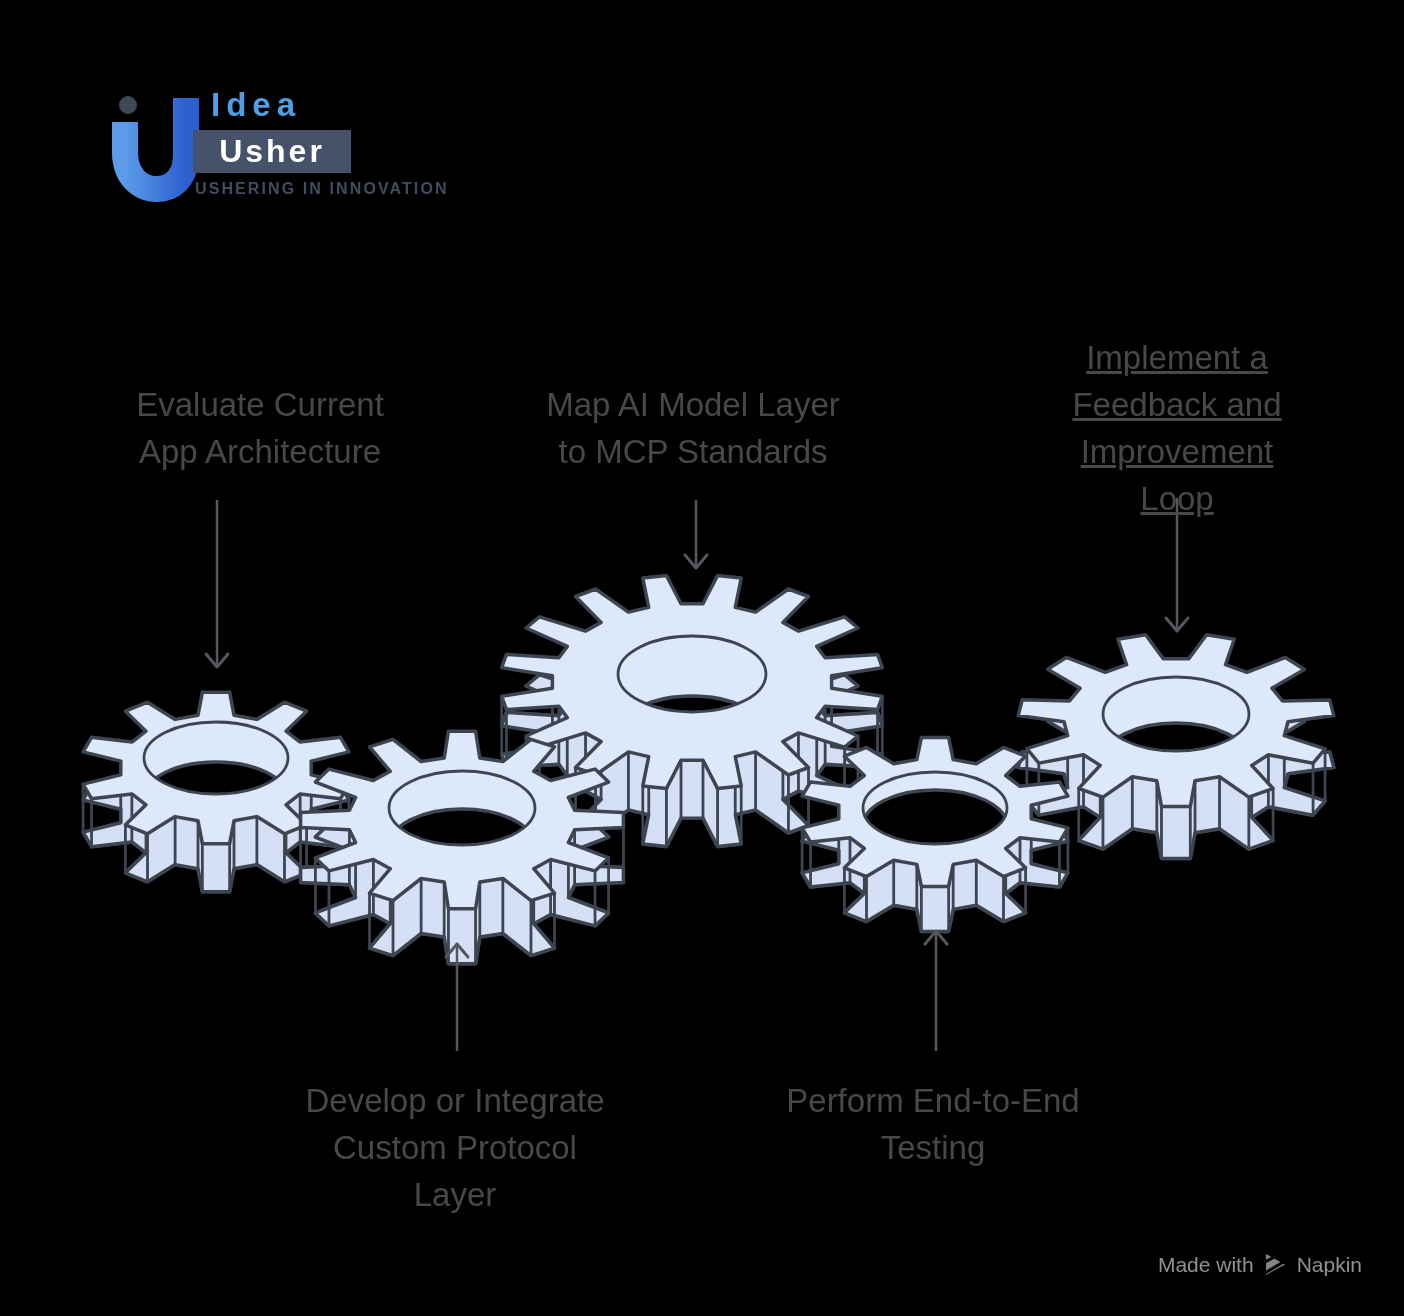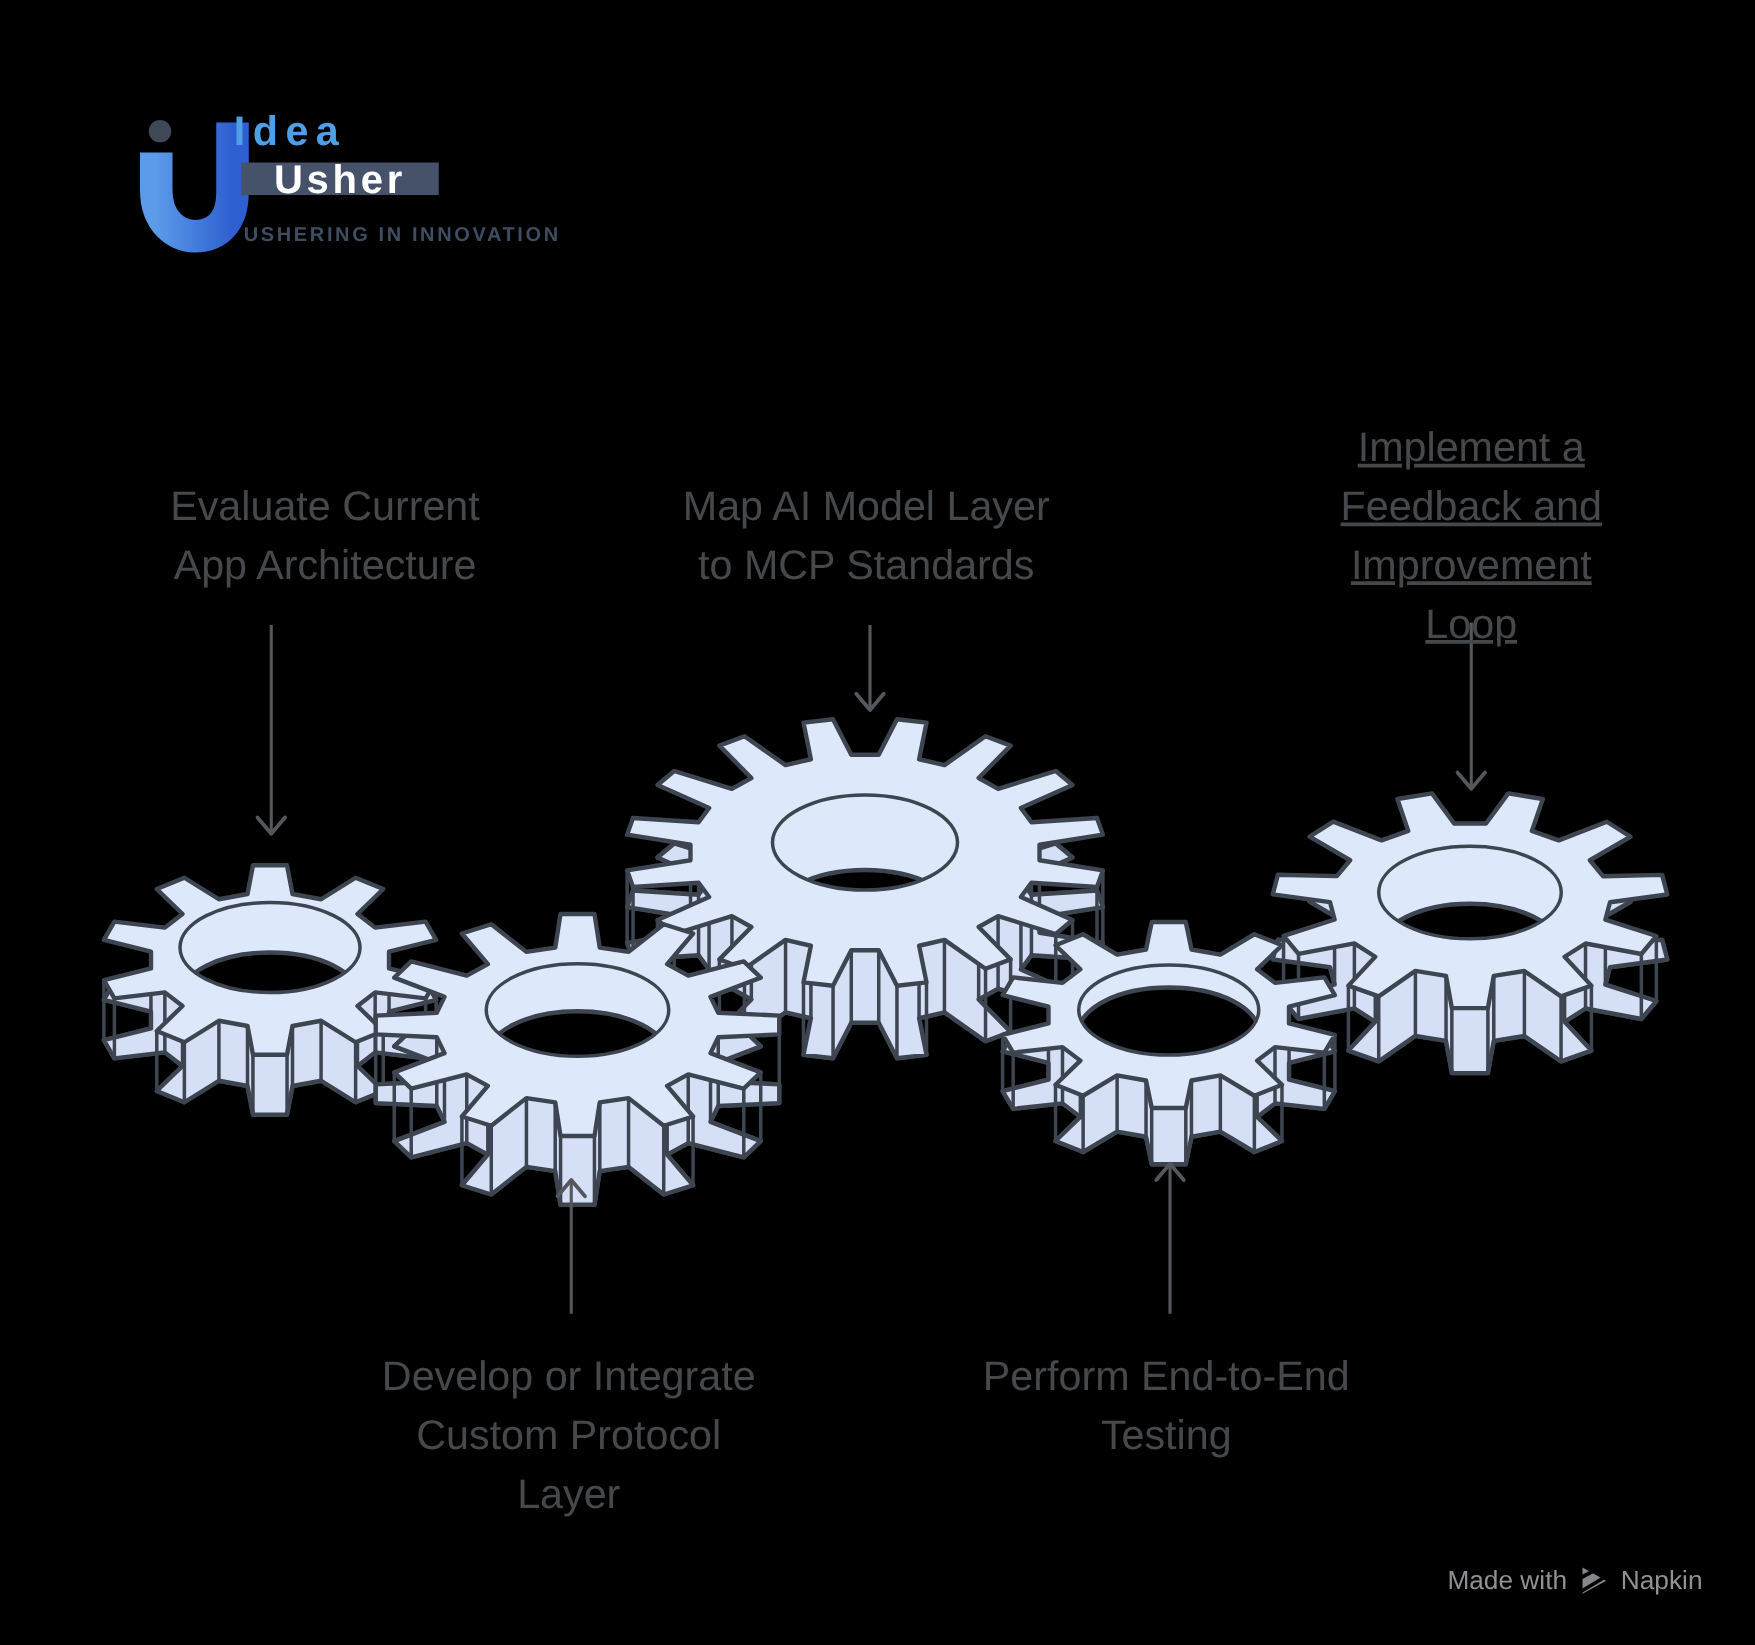--- a/index.html
+++ b/index.html
@@ -5,25 +5,25 @@
   html,body{margin:0;padding:0;}
   body{
     width:1404px;height:1316px;position:relative;overflow:hidden;
     background:var(--background,#000);
     font-family:"Liberation Sans", sans-serif;
   }
   
   .logo{position:absolute;left:107px;top:80px;width:260px;height:120px;}
   .logo-mark{position:absolute;left:4px;top:12px;}
   .logo-idea{
-    position:absolute;left:80px;top:6px;font-size:33px;font-weight:700;
+    position:absolute;left:104px;top:6px;font-size:33px;font-weight:700;
     color:var(--logo-blue,#4e9fe6);letter-spacing:6px;
   }
   .logo-usher-box{
-    position:absolute;left:86px;top:50px;width:158px;height:26px;
+    position:absolute;left:86px;top:50px;width:158px;height:43px;
     background:var(--logo-slate,#4a556b);display:flex;align-items:center;justify-content:center;
   }
   .logo-usher-box span{
     color:var(--logo-usher-text,#fff);font-size:32px;font-weight:700;letter-spacing:3px;
   }
   .logo-tagline{
     position:absolute;left:88px;top:100px;font-size:16px;font-weight:700;
     letter-spacing:2.1px;color:var(--logo-tagline,#3f4d61);white-space:nowrap;
   }
   

